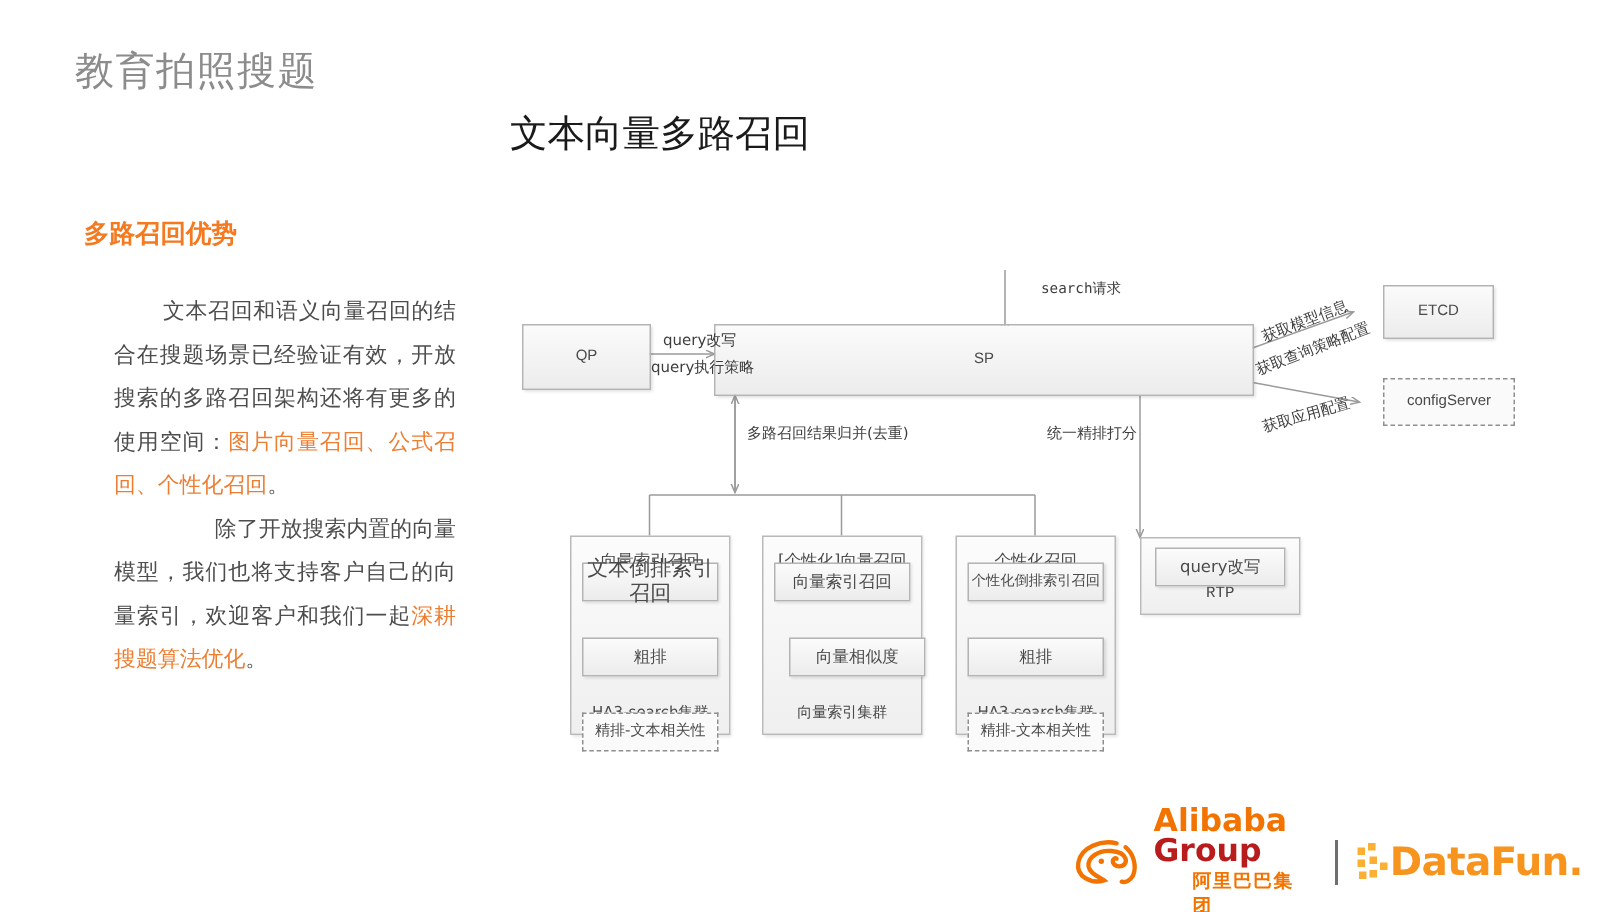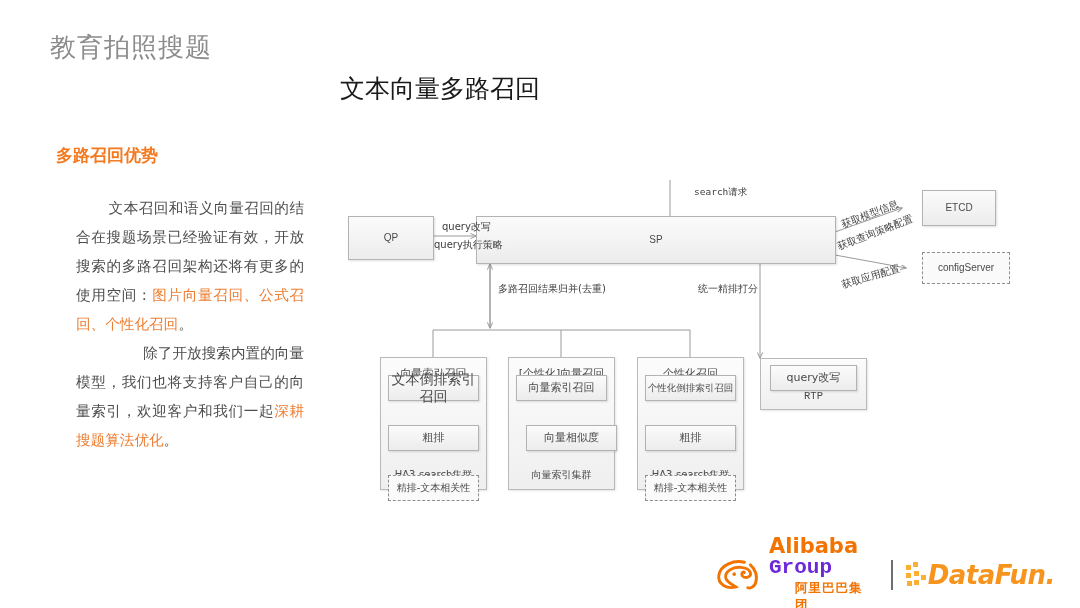--- a/index.html
+++ b/index.html
@@ -145,36 +145,36 @@
     width: 52px; height: 34px;
     position: relative;
     flex: none;
   }
   .ali-words { margin-left: 2px; }
   .ali-en {
     font-size: 21px; font-weight: bold; color: #F27300;
     line-height: 20px;
     font-family: "DejaVu Sans", "Liberation Sans", sans-serif;
   }
-  .ali-en .grey { color:#6d28d9; font-weight: bold; font-family: Liberation Mono, monospace; }
+  .ali-en .grey { color:#b91c1c; font-weight: bold; }
   .ali-cn {
     font-size: 12.5px; font-weight: bold; color: #F27300;
     letter-spacing: 1px; margin-top: 2px; margin-left: 26px;
     font-family: "DejaVu Sans", "Liberation Sans", sans-serif;
   }
   .divider {
     width: 2px; height: 30px; background: #6f6f6f;
     margin: 0 13px 0 16px; flex: none;
   }
   .df-dots { width: 22px; height: 26px; position: relative; flex:none; }
   .df-dots i {
     position:absolute; width:5px; height:5px; background:#FBB034; display:block;
   }
   .df-word {
-    font-size: 26px; font-weight: bold; font-style: italic;
+    font-size: 26px; font-weight: bold; 
     color: #F7941E; letter-spacing: -0.5px;
     font-family: "DejaVu Sans", "Liberation Sans", sans-serif;
   }
 </style>
 </head>
 <body>
 
 <div id="slide-title">教育拍照搜题</div>
 <div id="diagram-title">文本向量多路召回</div>
 

